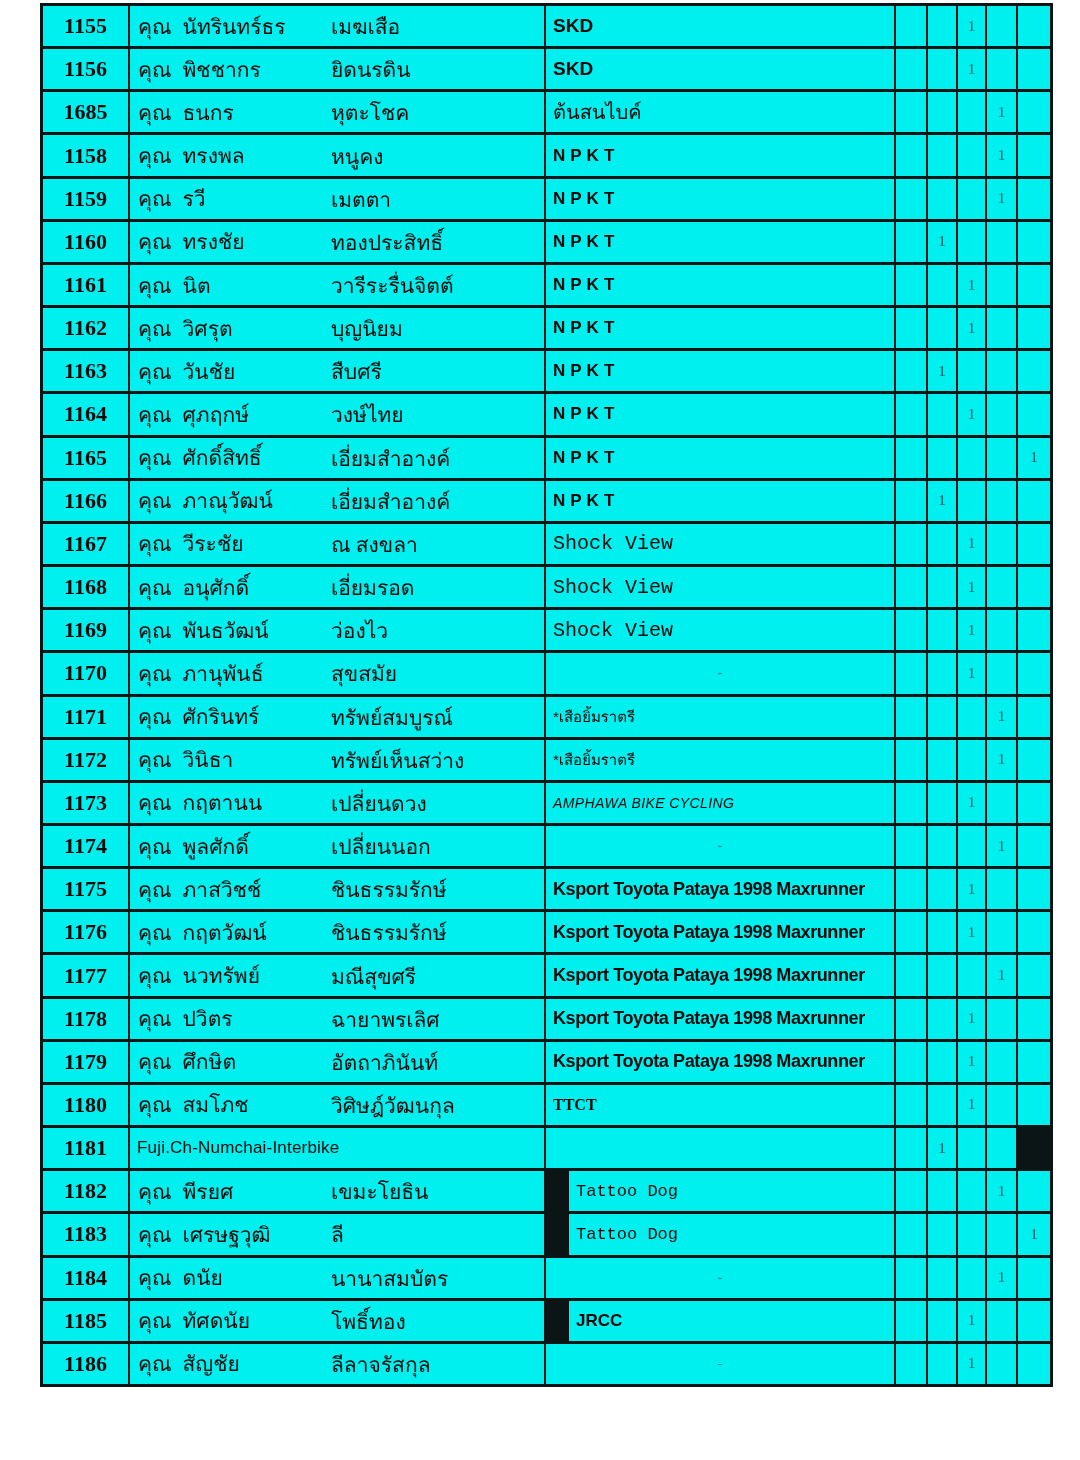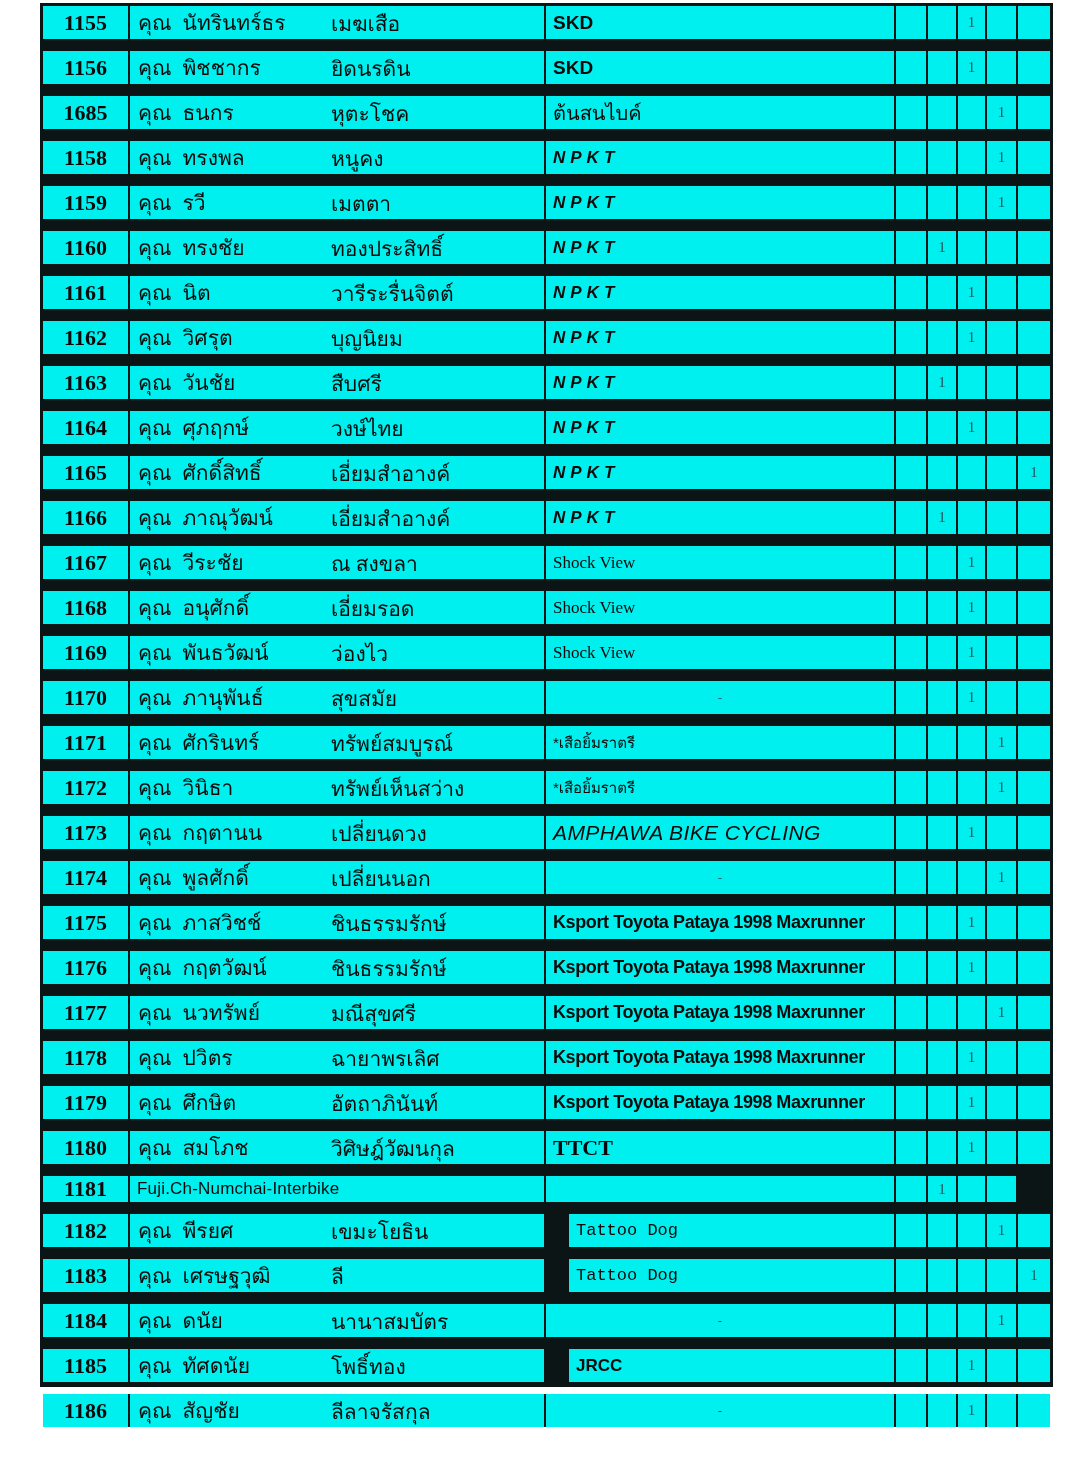--- a/index.html
+++ b/index.html
@@ -3,21 +3,21 @@
 <meta charset="utf-8">
 <style>
   html,body{margin:0;padding:0;}
   body{
     width:1080px;height:1460px;position:relative;background:#ffffff;
     font-family:"Liberation Serif",serif;overflow:hidden;
   }
   .table{
     position:absolute;left:40px;top:3px;width:1013px;height:1384px;
     box-sizing:border-box;padding:3px;background:#0c1516;
-    display:grid;grid-template-rows:repeat(32,1fr);row-gap:12px;
+    display:grid;grid-template-rows:repeat(32,1fr);row-gap:3px;
   }
   .row{
     display:grid;
     grid-template-columns:85px 414px 348px 30px 28px 27px 29px 32px;
     column-gap:2px;background:#0c1516;
   }
   .cell{
     background:#00f0f0;display:flex;align-items:center;overflow:visible;
     color:#0a0a0a;
   }
@@ -28,26 +28,26 @@
   .name{position:relative;padding-left:8px;}
   .name.thai{font-family:"Liberation Serif",serif;font-size:21px;}
   .name.latin{font-family:"Liberation Sans",sans-serif;font-size:21px;}
   .name .title{margin-right:11px;white-space:nowrap;}
   .name .first{white-space:nowrap;}
   .name .last{position:absolute;left:201px;top:50%;transform:translateY(-50%);white-space:nowrap;}
   .name.latin .last{left:160px;}
   .team{padding-left:7px;white-space:nowrap;}
   .t-skd{font-family:"Liberation Sans",sans-serif;font-weight:bold;font-size:19px;}
   .t-thai{font-family:"Liberation Serif",serif;font-size:20px;}
-  .t-npkt{font-family:"Liberation Sans",sans-serif;font-weight:bold;font-style:italic;font-size:17px;letter-spacing:5px;}
-  .t-shock{font-family:Liberation Serif, serif;font-size:17px;}
+  .t-npkt{font-family:"Liberation Sans",sans-serif;font-weight:bold;font-size:17px;letter-spacing:5px;}
+  .t-shock{font-family:Liberation Mono, monospace;font-size:20px;}
   .t-starthai{font-family:"Liberation Sans",sans-serif;font-size:15px;}
-  .t-amphawa{font-family:"Liberation Sans",sans-serif;font-style:italic;font-size:21px;letter-spacing:0.4px;}
+  .t-amphawa{font-family:"Liberation Sans",sans-serif;font-style:italic;font-size:14px;letter-spacing:0.4px;}
   .t-ksport{font-family:"Liberation Sans",sans-serif;font-weight:bold;font-size:18px;letter-spacing:-0.4px;}
-  .t-ttct{font-family:"Liberation Serif",serif;font-weight:bold;font-size:22px;}
+  .t-ttct{font-family:"Liberation Serif",serif;font-weight:bold;font-size:16px;}
   .t-fuji{font-family:"Liberation Sans",sans-serif;font-size:17px;letter-spacing:0.2px;}
   .t-tattoo{font-family:"Liberation Mono",monospace;font-size:17px;margin-left:23px;}
   .t-jrcc{font-family:"Liberation Sans",sans-serif;font-weight:bold;font-size:17px;margin-left:23px;}
   .t-dash{justify-content:center;padding-left:0;font-size:13px;color:#235b66;}
   .mark{
     justify-content:center;
     font-family:"Liberation Serif",serif;font-size:15px;color:#1d5560;
   }
 </style>
 </head>

